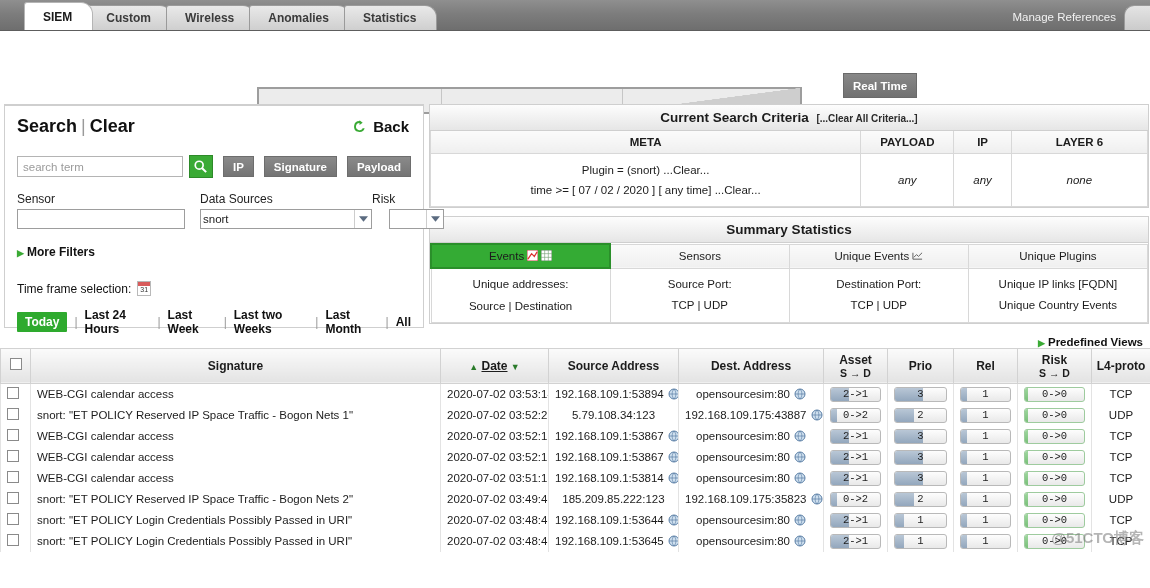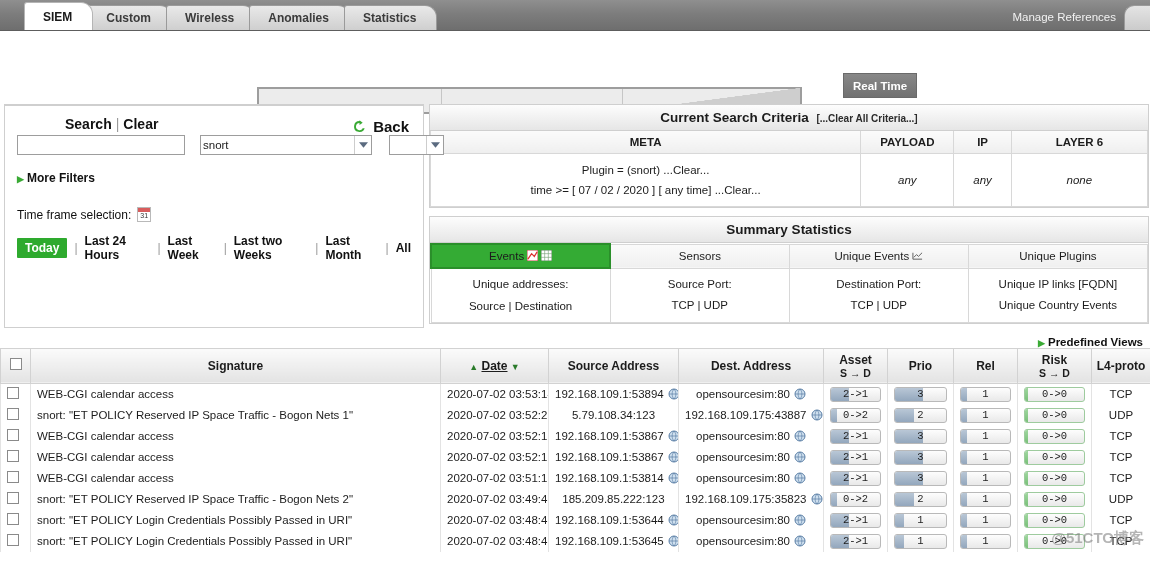--- a/index.html
+++ b/index.html
@@ -67,21 +67,21 @@
   
   .body{ position:relative; padding:0 0 0 0; }
   .panelrow{ display:flex; gap:0; align-items:flex-start; }
 
   
   .searchpanel{
     width:420px; margin-left:4px; background:#fff;
     border:1px solid #cfcfcf; border-top:2px solid #cfcfcf;
     padding:10px 12px 12px 12px; height:224px; position:relative;
   }
-  .sp-title{ font-size:14px; font-weight:bold; color:#111;margin-left:48px; }
+  .sp-title{ font-size:18px; font-weight:bold; color:#111; }
   .sp-title .bar{ color:#9a9a9a; font-weight:normal; padding:0 4px; }
   .sp-title span{ cursor:pointer; }
   .backlink{
     position:absolute; right:14px; top:12px;
     font-size:15px; font-weight:bold; cursor:pointer;
     display:flex; align-items:center; gap:6px;
   }
   .refresh-ico{ display:inline-block; width:15px; height:15px; }
 
   .searchrow{ display:flex; align-items:center; gap:6px; margin-top:18px; }
@@ -249,21 +249,38 @@
       <div class="sp-title">
         <span>Search</span><span class="bar">|</span><span>Clear</span>
       </div>
       <div class="backlink">
         <svg class="refresh-ico" viewBox="0 0 16 16">
           <path d="M8 2.2a5.8 5.8 0 1 0 5.5 7.6h-2.1A3.8 3.8 0 1 1 8 4.2v2.3l3.4-2.6L8 1.2z" fill="#3aaa35"></path>
         </svg>
         <span>Back</span>
       </div>
 
-
+      <div class="searchrow">
+        <input class="sinput" type="text" placeholder="search term" style="">
+        <div class="magbtn">
+          <svg width="15" height="15" viewBox="0 0 16 16">
+            <circle cx="6.6" cy="6.6" r="4.2" fill="none" stroke="#fff" stroke-width="1.8"></circle>
+            <line x1="9.8" y1="9.8" x2="14" y2="14" stroke="#fff" stroke-width="2.2"></line>
+          </svg>
+        </div>
+        <div class="gbtn">IP</div>
+        <div class="gbtn">Signature</div>
+        <div class="gbtn">Payload</div>
+      </div>
+
+      <div class="fieldlabels">
+        <div class="fl1">Sensor</div>
+        <div class="fl2">Data Sources</div>
+        <div class="fl3">Risk</div>
+      </div>
       <div class="fieldinputs">
         <input class="tinput" type="text" style="margin-right: 15px;" value="">
         <span class="selwrap">
           <select class="tselect">
             <option>snort</option>
           </select>
           <span class="arrowbox">
             <svg width="9" height="6" viewBox="0 0 10 6">
                 <path d="M0 0h10L5 6z" fill="#5b6b80"></path>
               </svg>

